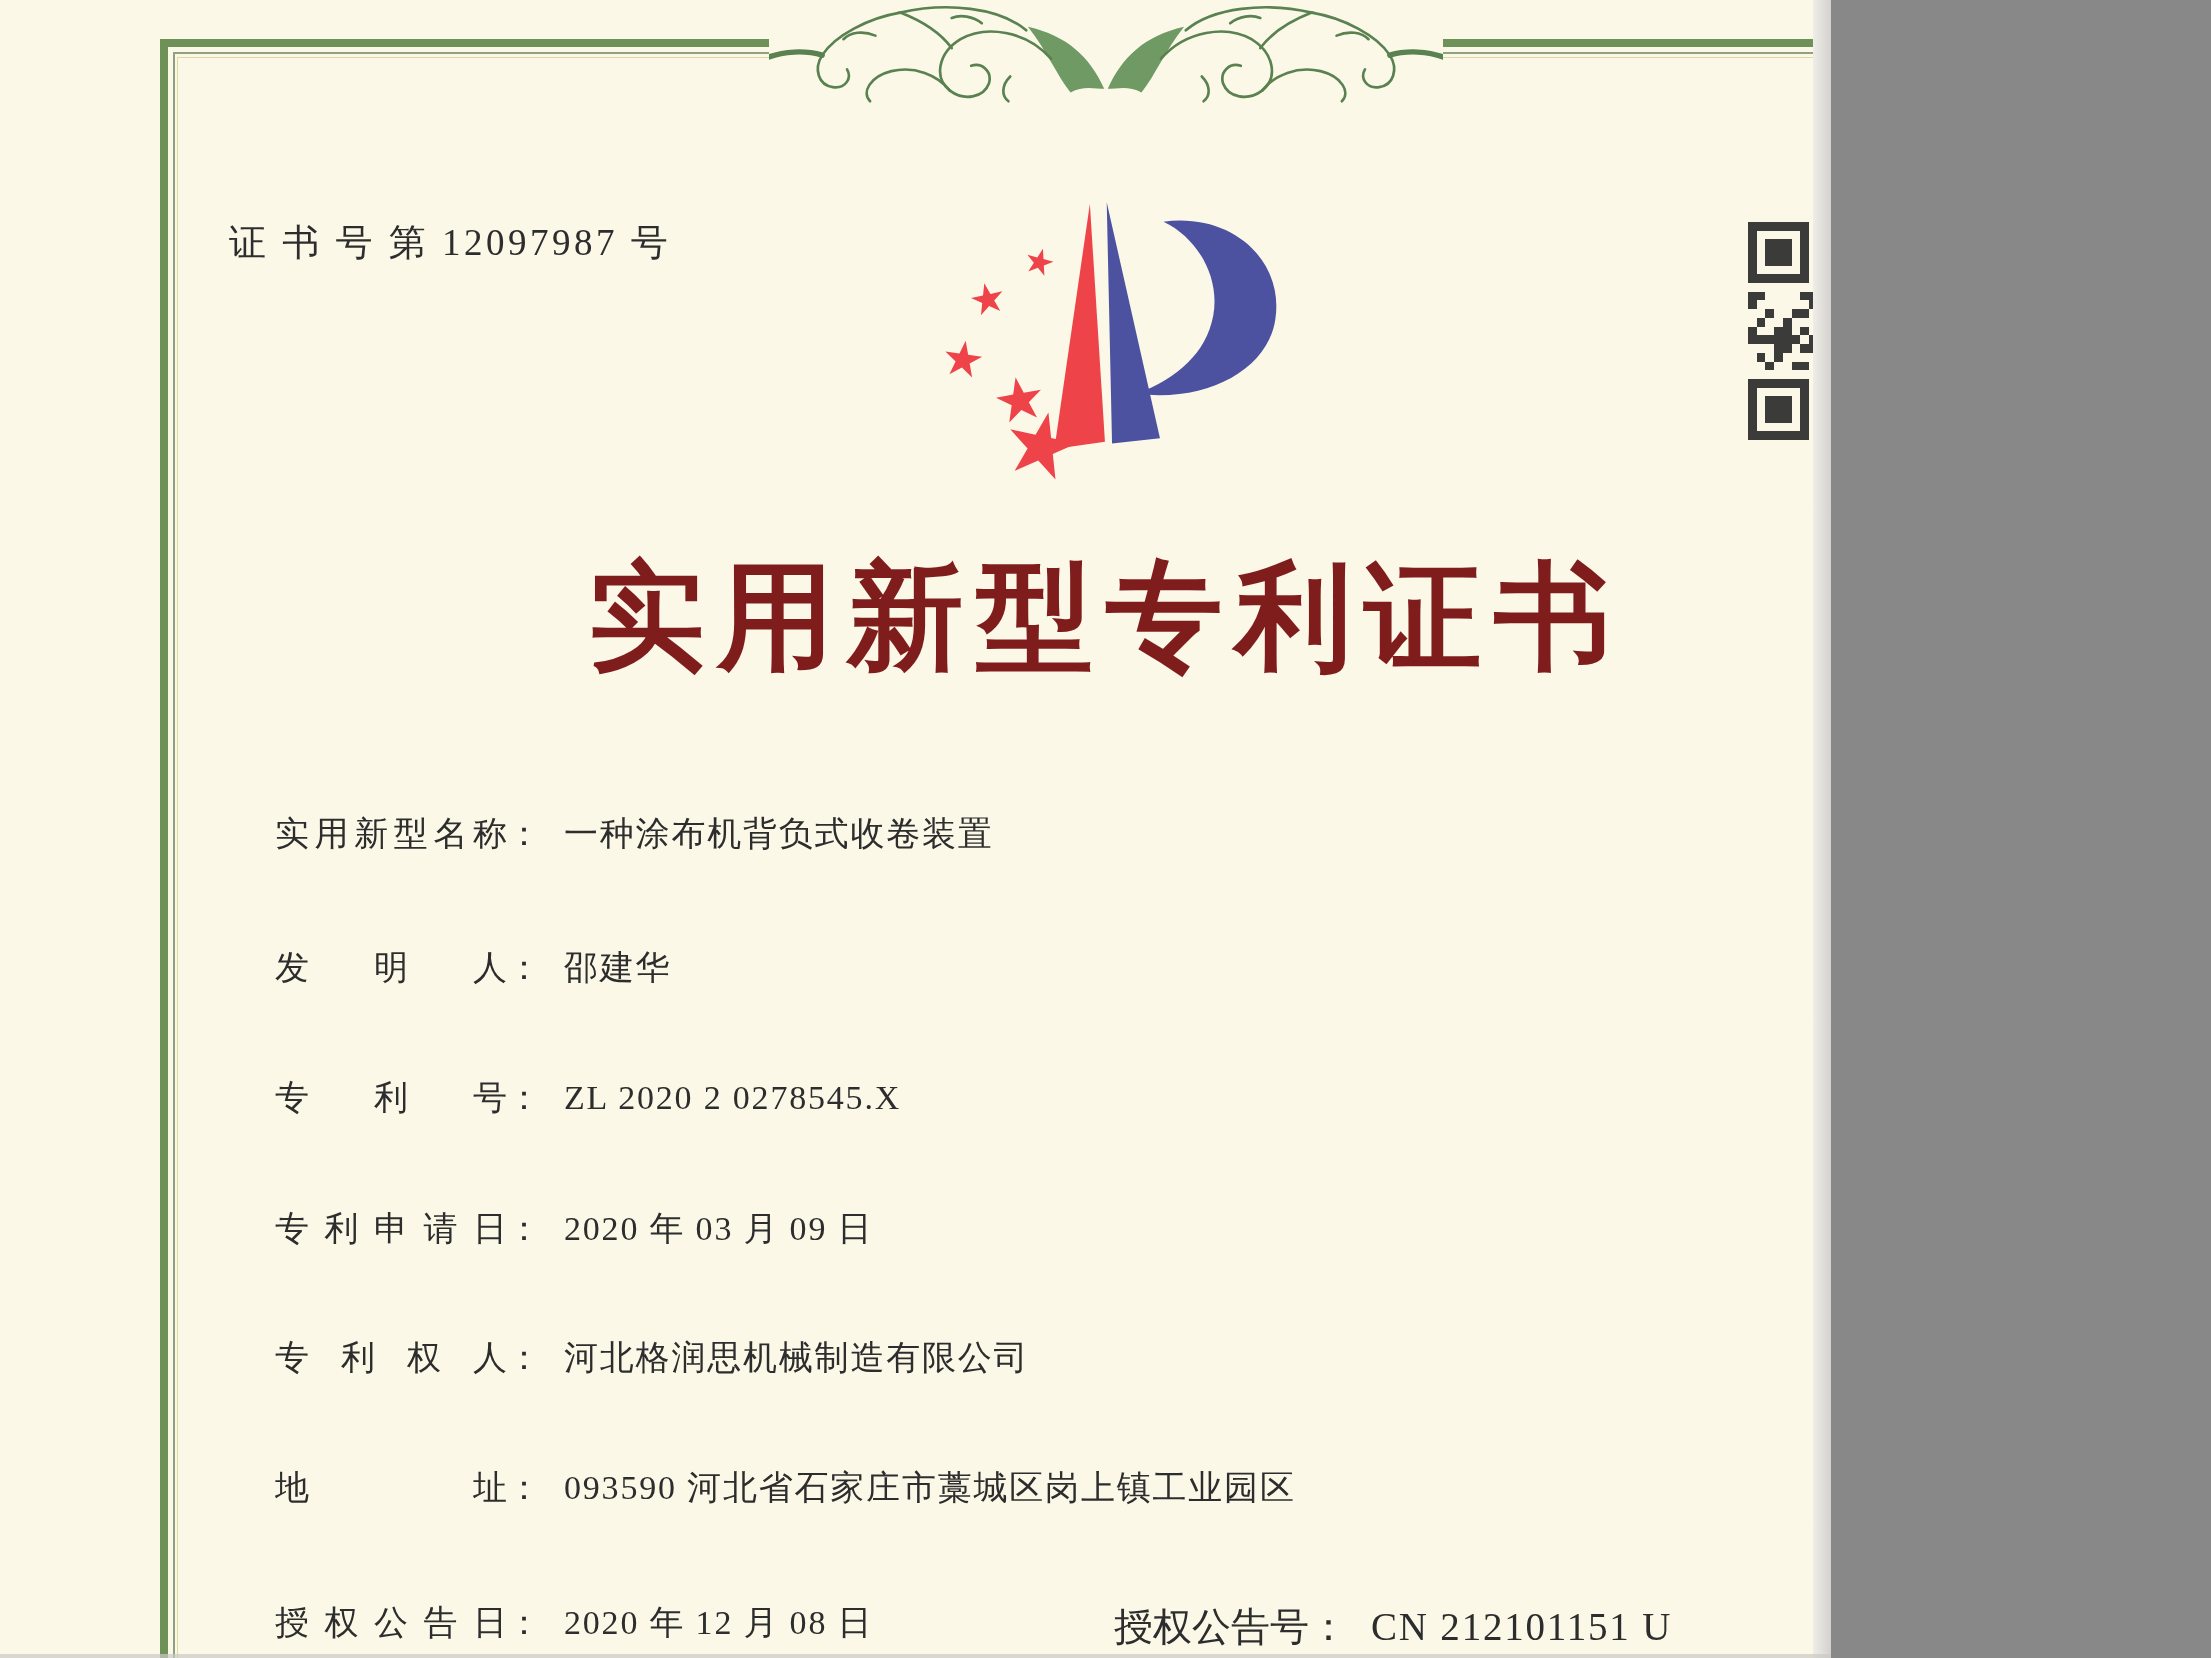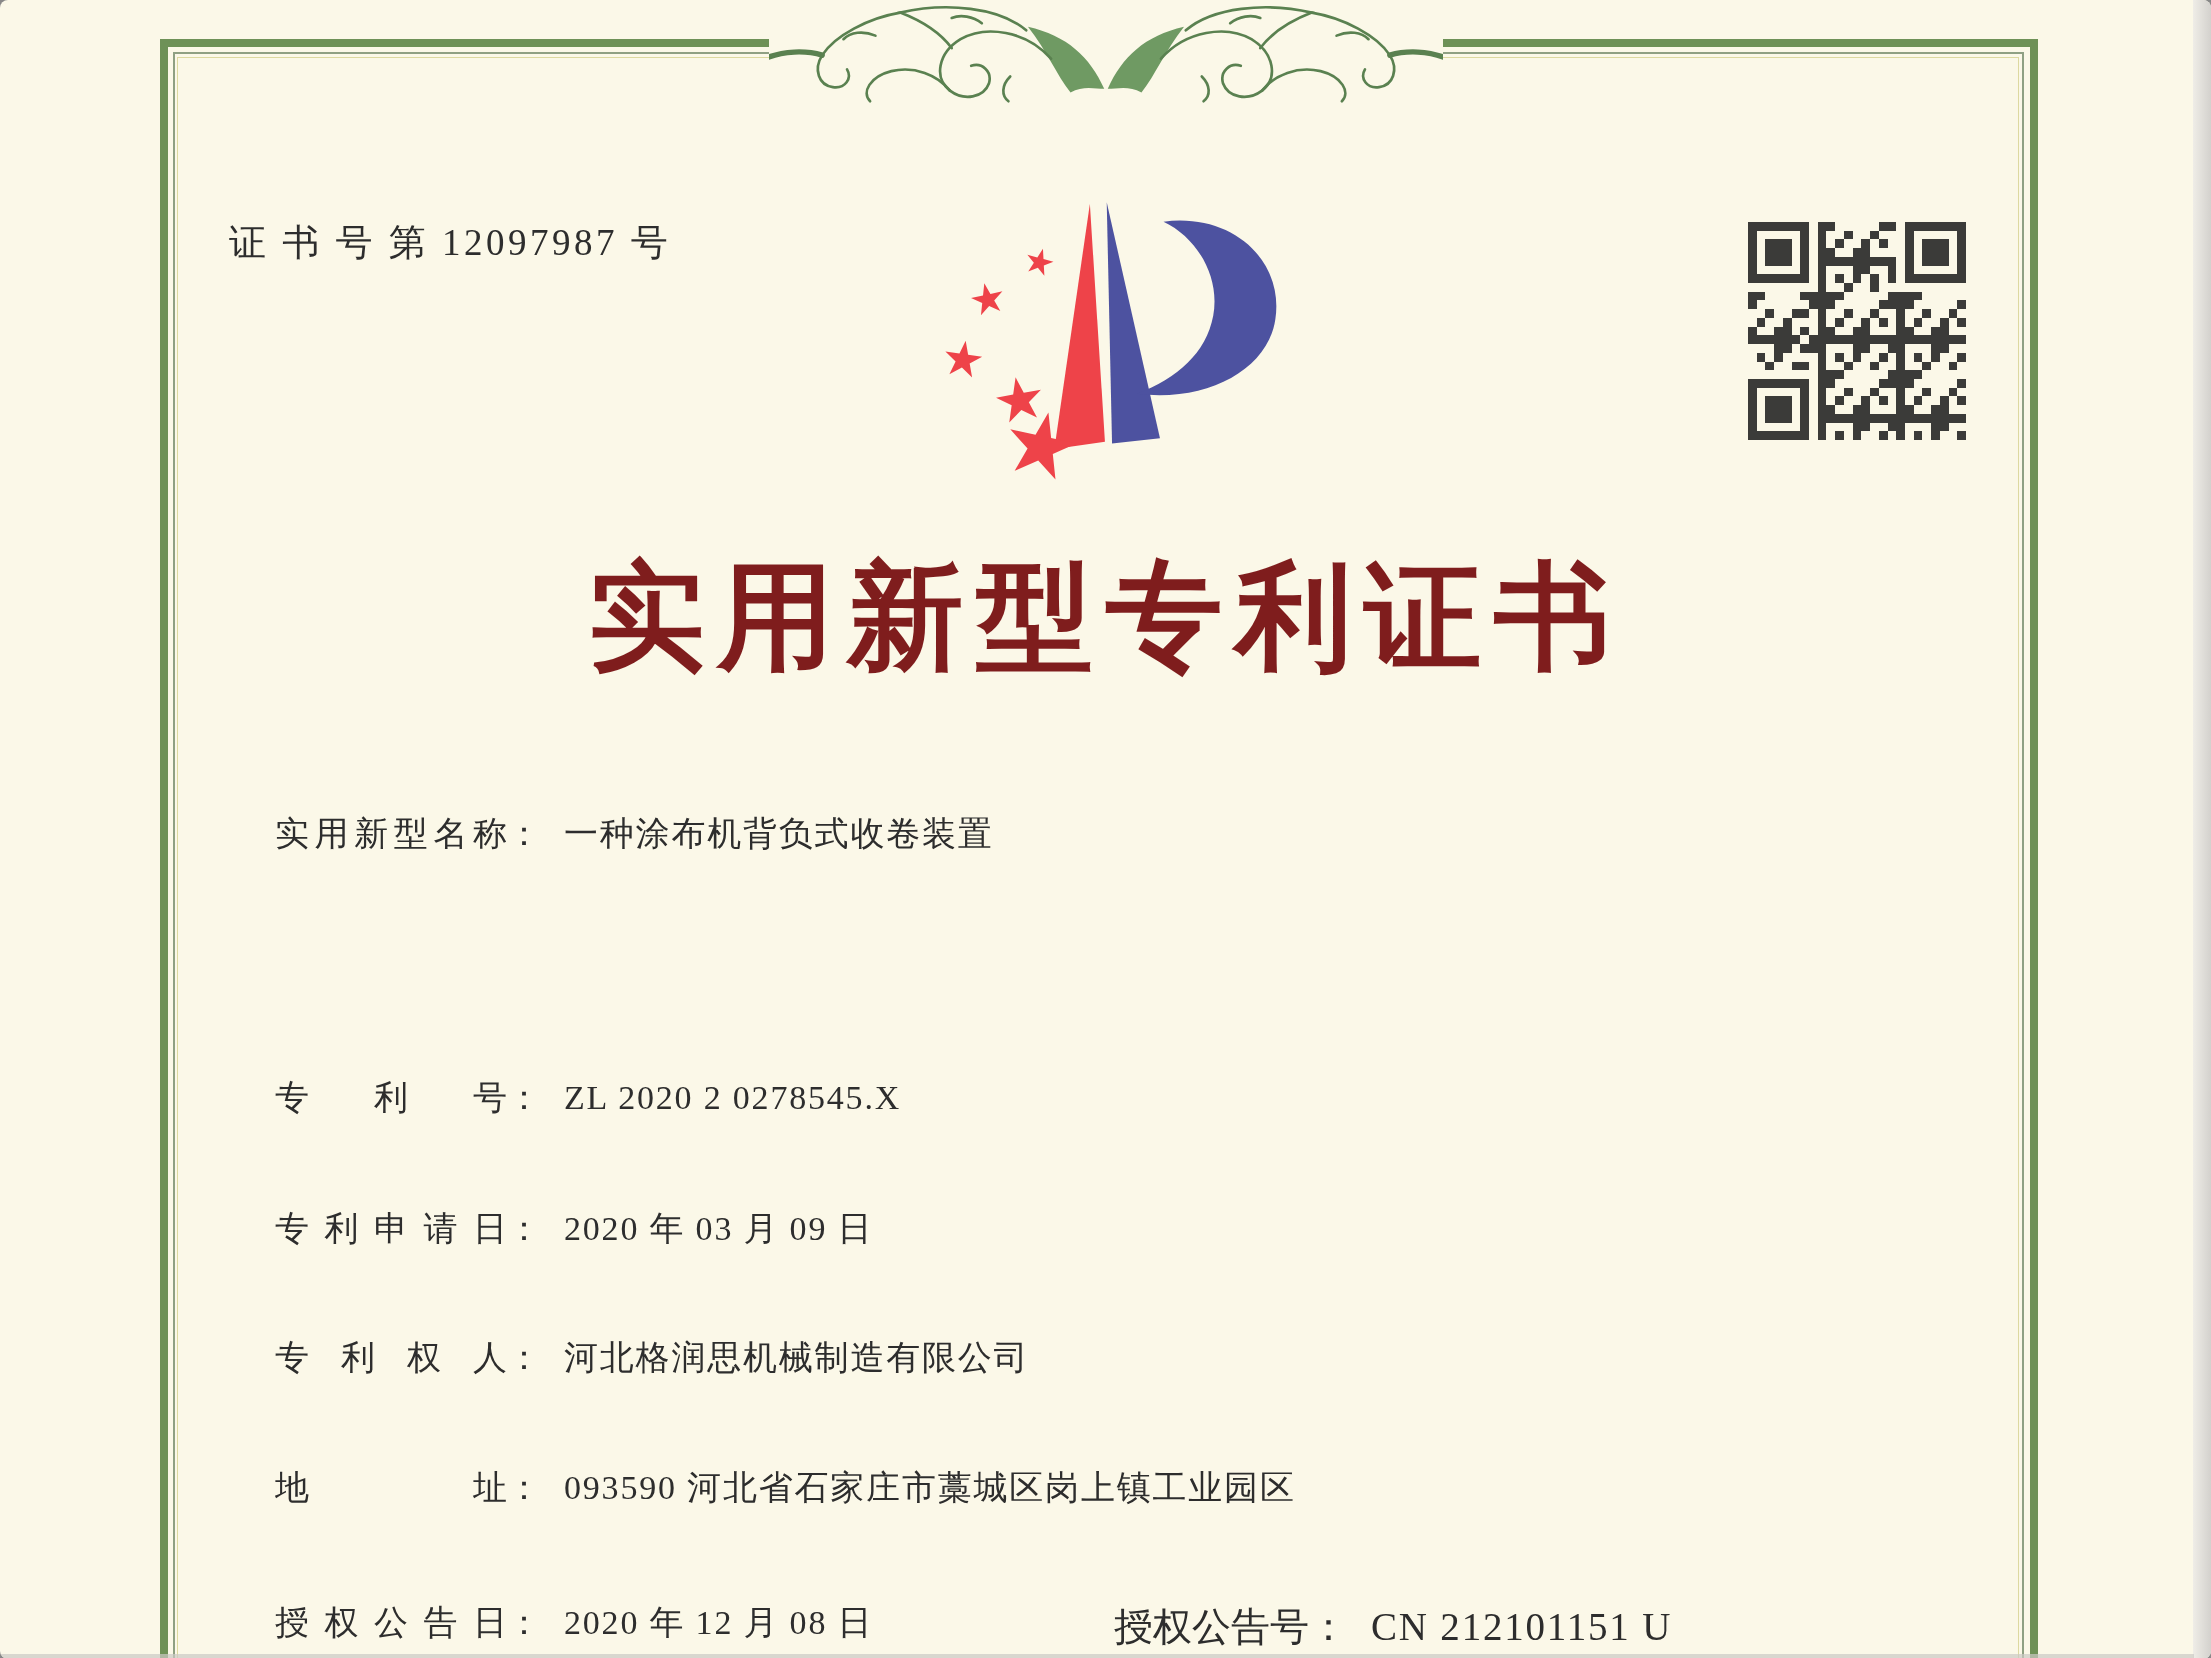--- a/index.html
+++ b/index.html
@@ -1,21 +1,20 @@
 <!DOCTYPE html>
 <html style="font-size:14px"><head>
 <meta charset="utf-8">
 <style>
   html,body { margin:0; padding:0; background:#888; }
   .page {
-    position:relative; width:2211px; height:1659px;
+    position:relative; width:1831px; height:1659px;
     background:#fbf8e8; overflow:hidden;
     font-family:"Liberation Serif","DejaVu Serif",serif;
     color:#2d2d2d;
-    border-radius:8px;
   }
   
   .frame-outer { position:absolute; left:160px; top:39px; width:1878px; height:1685px;
     border:8px solid #6e9157; box-sizing:border-box; }
   .frame-inner { position:absolute; left:173px; top:52px; width:1851px; height:1685px;
     border:2.7px solid #8fa083; box-sizing:border-box; }
   .frame-accent { position:absolute; left:177px; top:57px; width:1842px; height:1685px;
     border:1.8px solid #ddd9a0; box-sizing:border-box; }
   .ornament { position:absolute; left:769px; top:0; width:674px; height:105px; }
   .cert-no { position:absolute; left:229px; top:218px; font-size:37px; letter-spacing:3.5px; white-space:nowrap; }
@@ -385,20 +384,23 @@
       <rect x="19" y="24" width="1" height="1" fill="#3b3b39"></rect>
       <rect x="21" y="24" width="1" height="1" fill="#3b3b39"></rect>
       <rect x="24" y="24" width="1" height="1" fill="#3b3b39"></rect>
     </svg>
 
   <div class="title">实用新型专利证书</div>
 
   <div class="field-row" style="top:811px">
     <span class="field-label">实用新型名称</span><span class="field-colon">：</span><span class="field-value">一种涂布机背负式收卷装置</span>
   </div>
+  <div class="field-row" style="top:945px">
+    <span class="field-label">发明人</span><span class="field-colon">：</span><span class="field-value">邵建华</span>
+  </div>
   <div class="field-row" style="top:1075px">
     <span class="field-label">专利号</span><span class="field-colon">：</span><span class="field-value">ZL 2020 2 0278545.X</span>
   </div>
   <div class="field-row" style="top:1206px">
     <span class="field-label">专利申请日</span><span class="field-colon">：</span><span class="field-value">2020 年 03 月 09 日</span>
   </div>
   <div class="field-row" style="top:1335px">
     <span class="field-label">专利权人</span><span class="field-colon">：</span><span class="field-value">河北格润思机械制造有限公司</span>
   </div>
   <div class="field-row" style="top:1465px">

